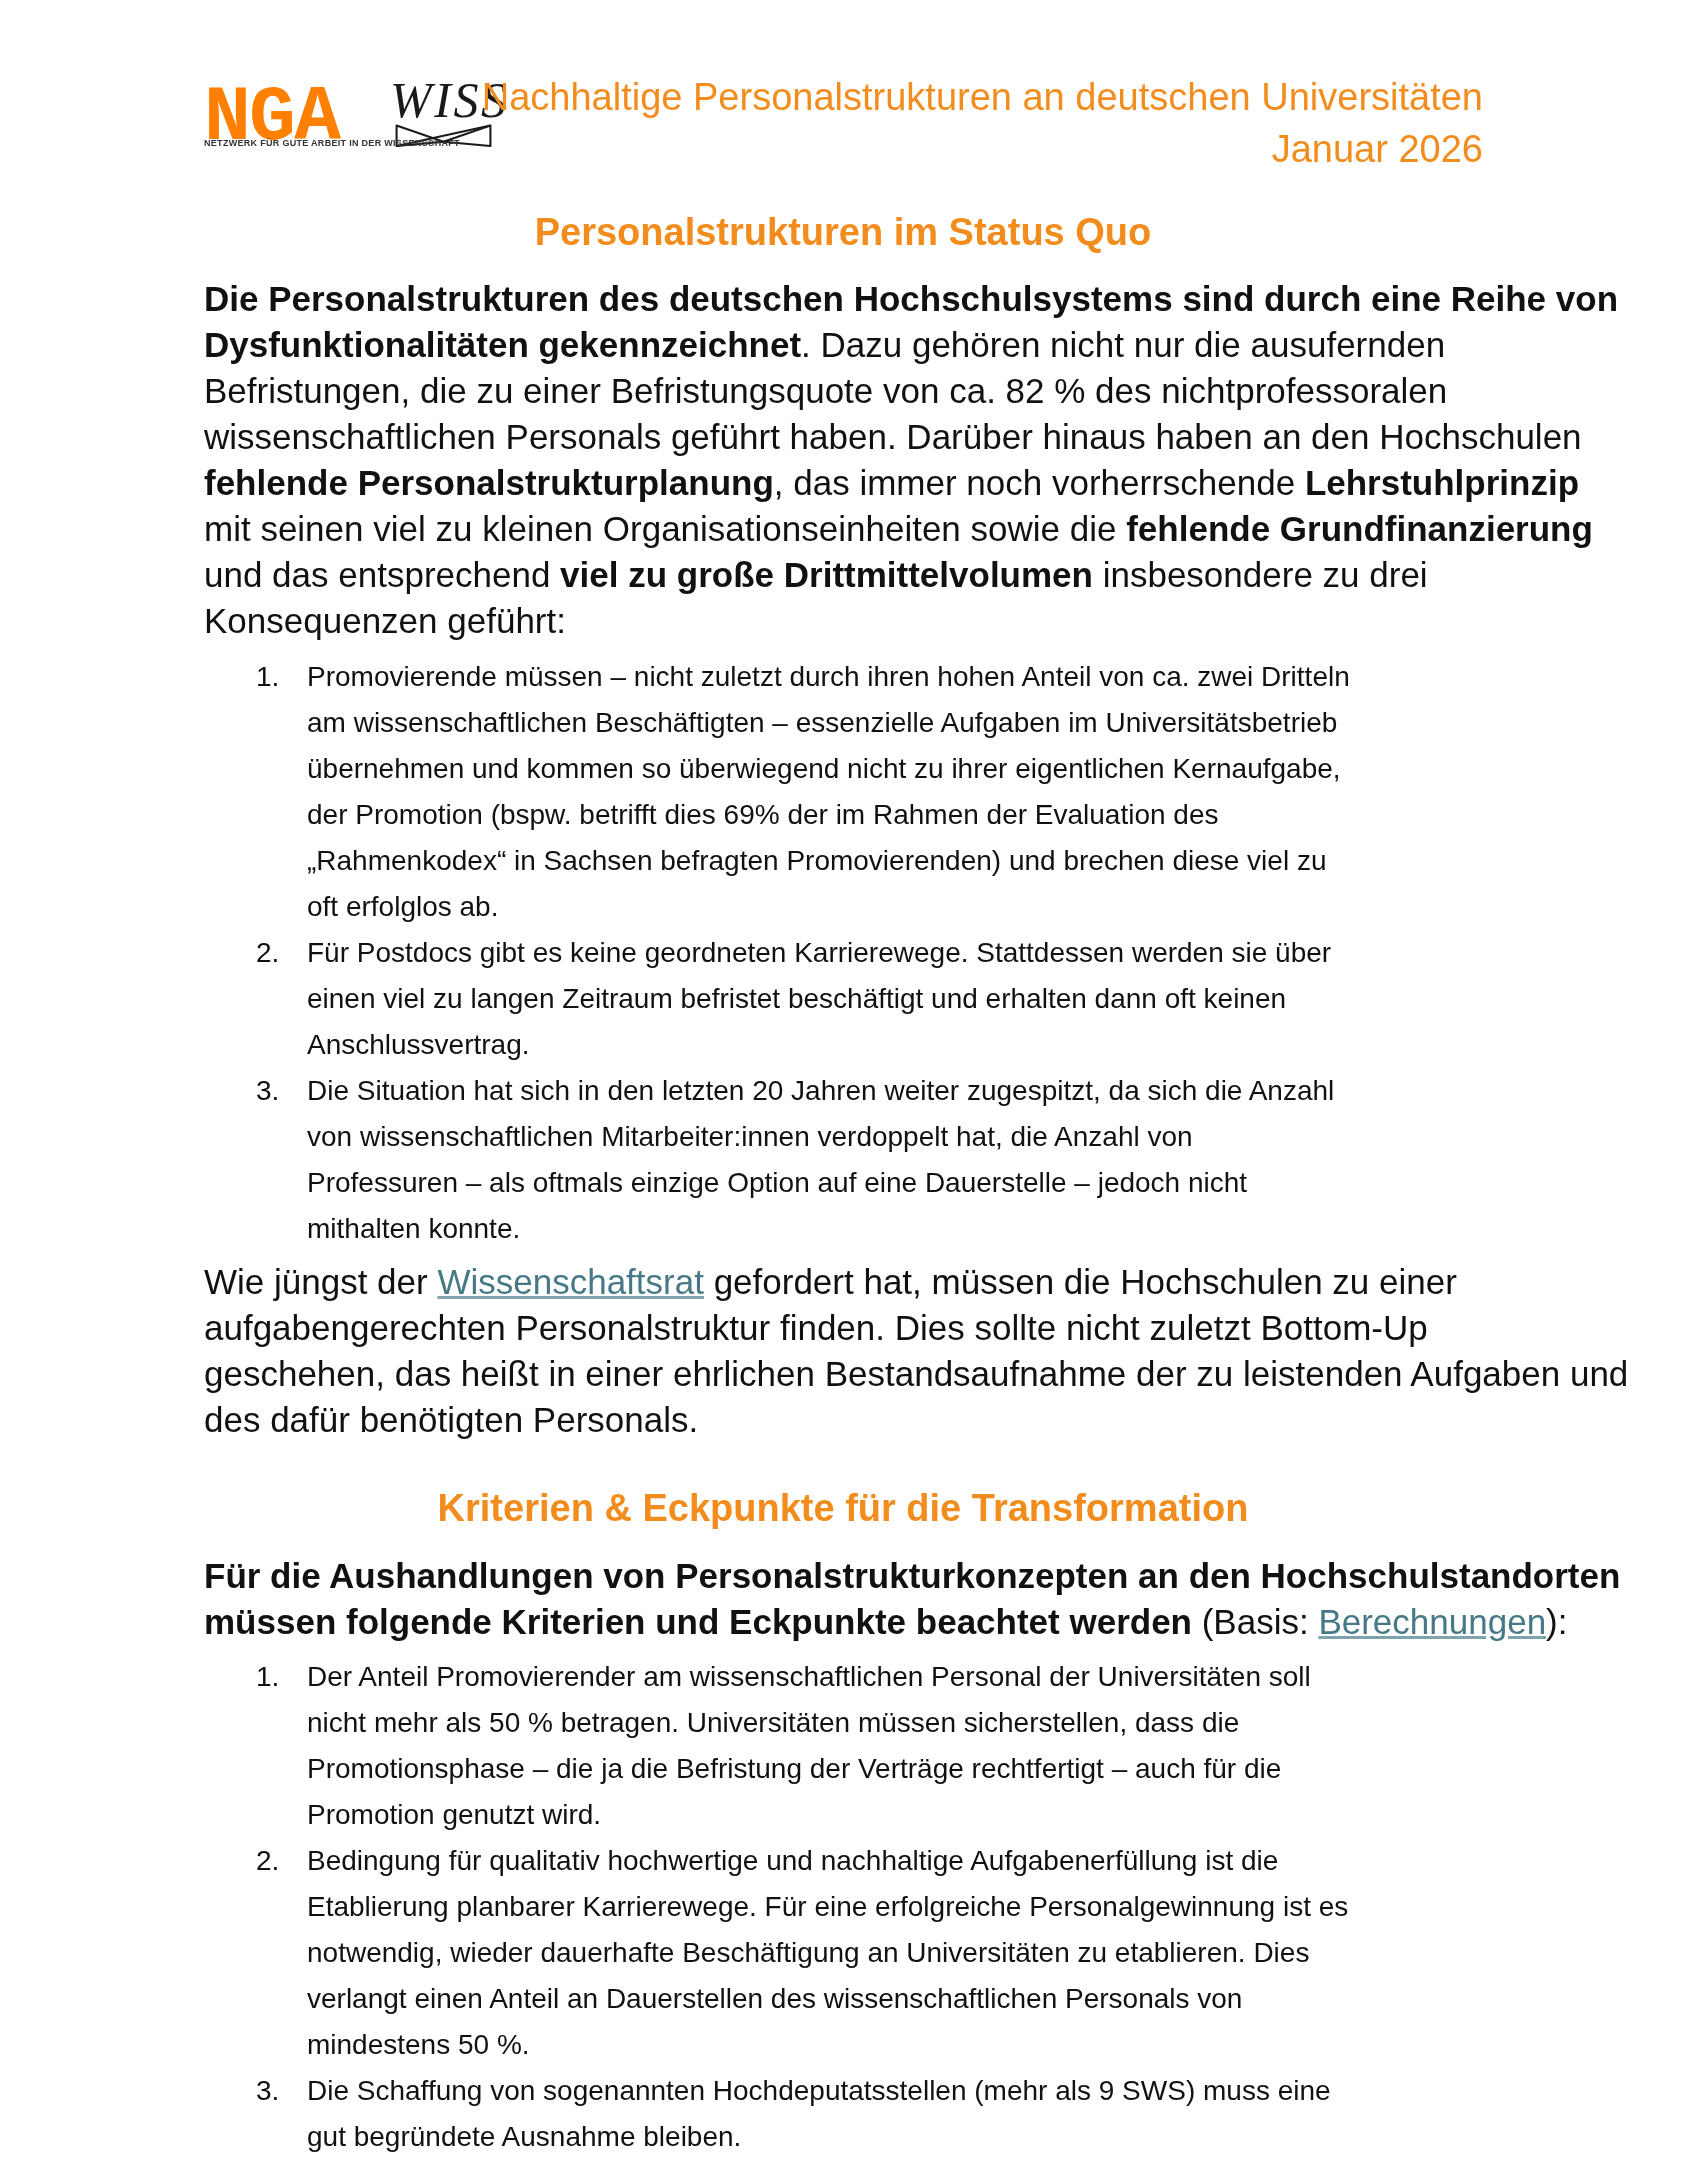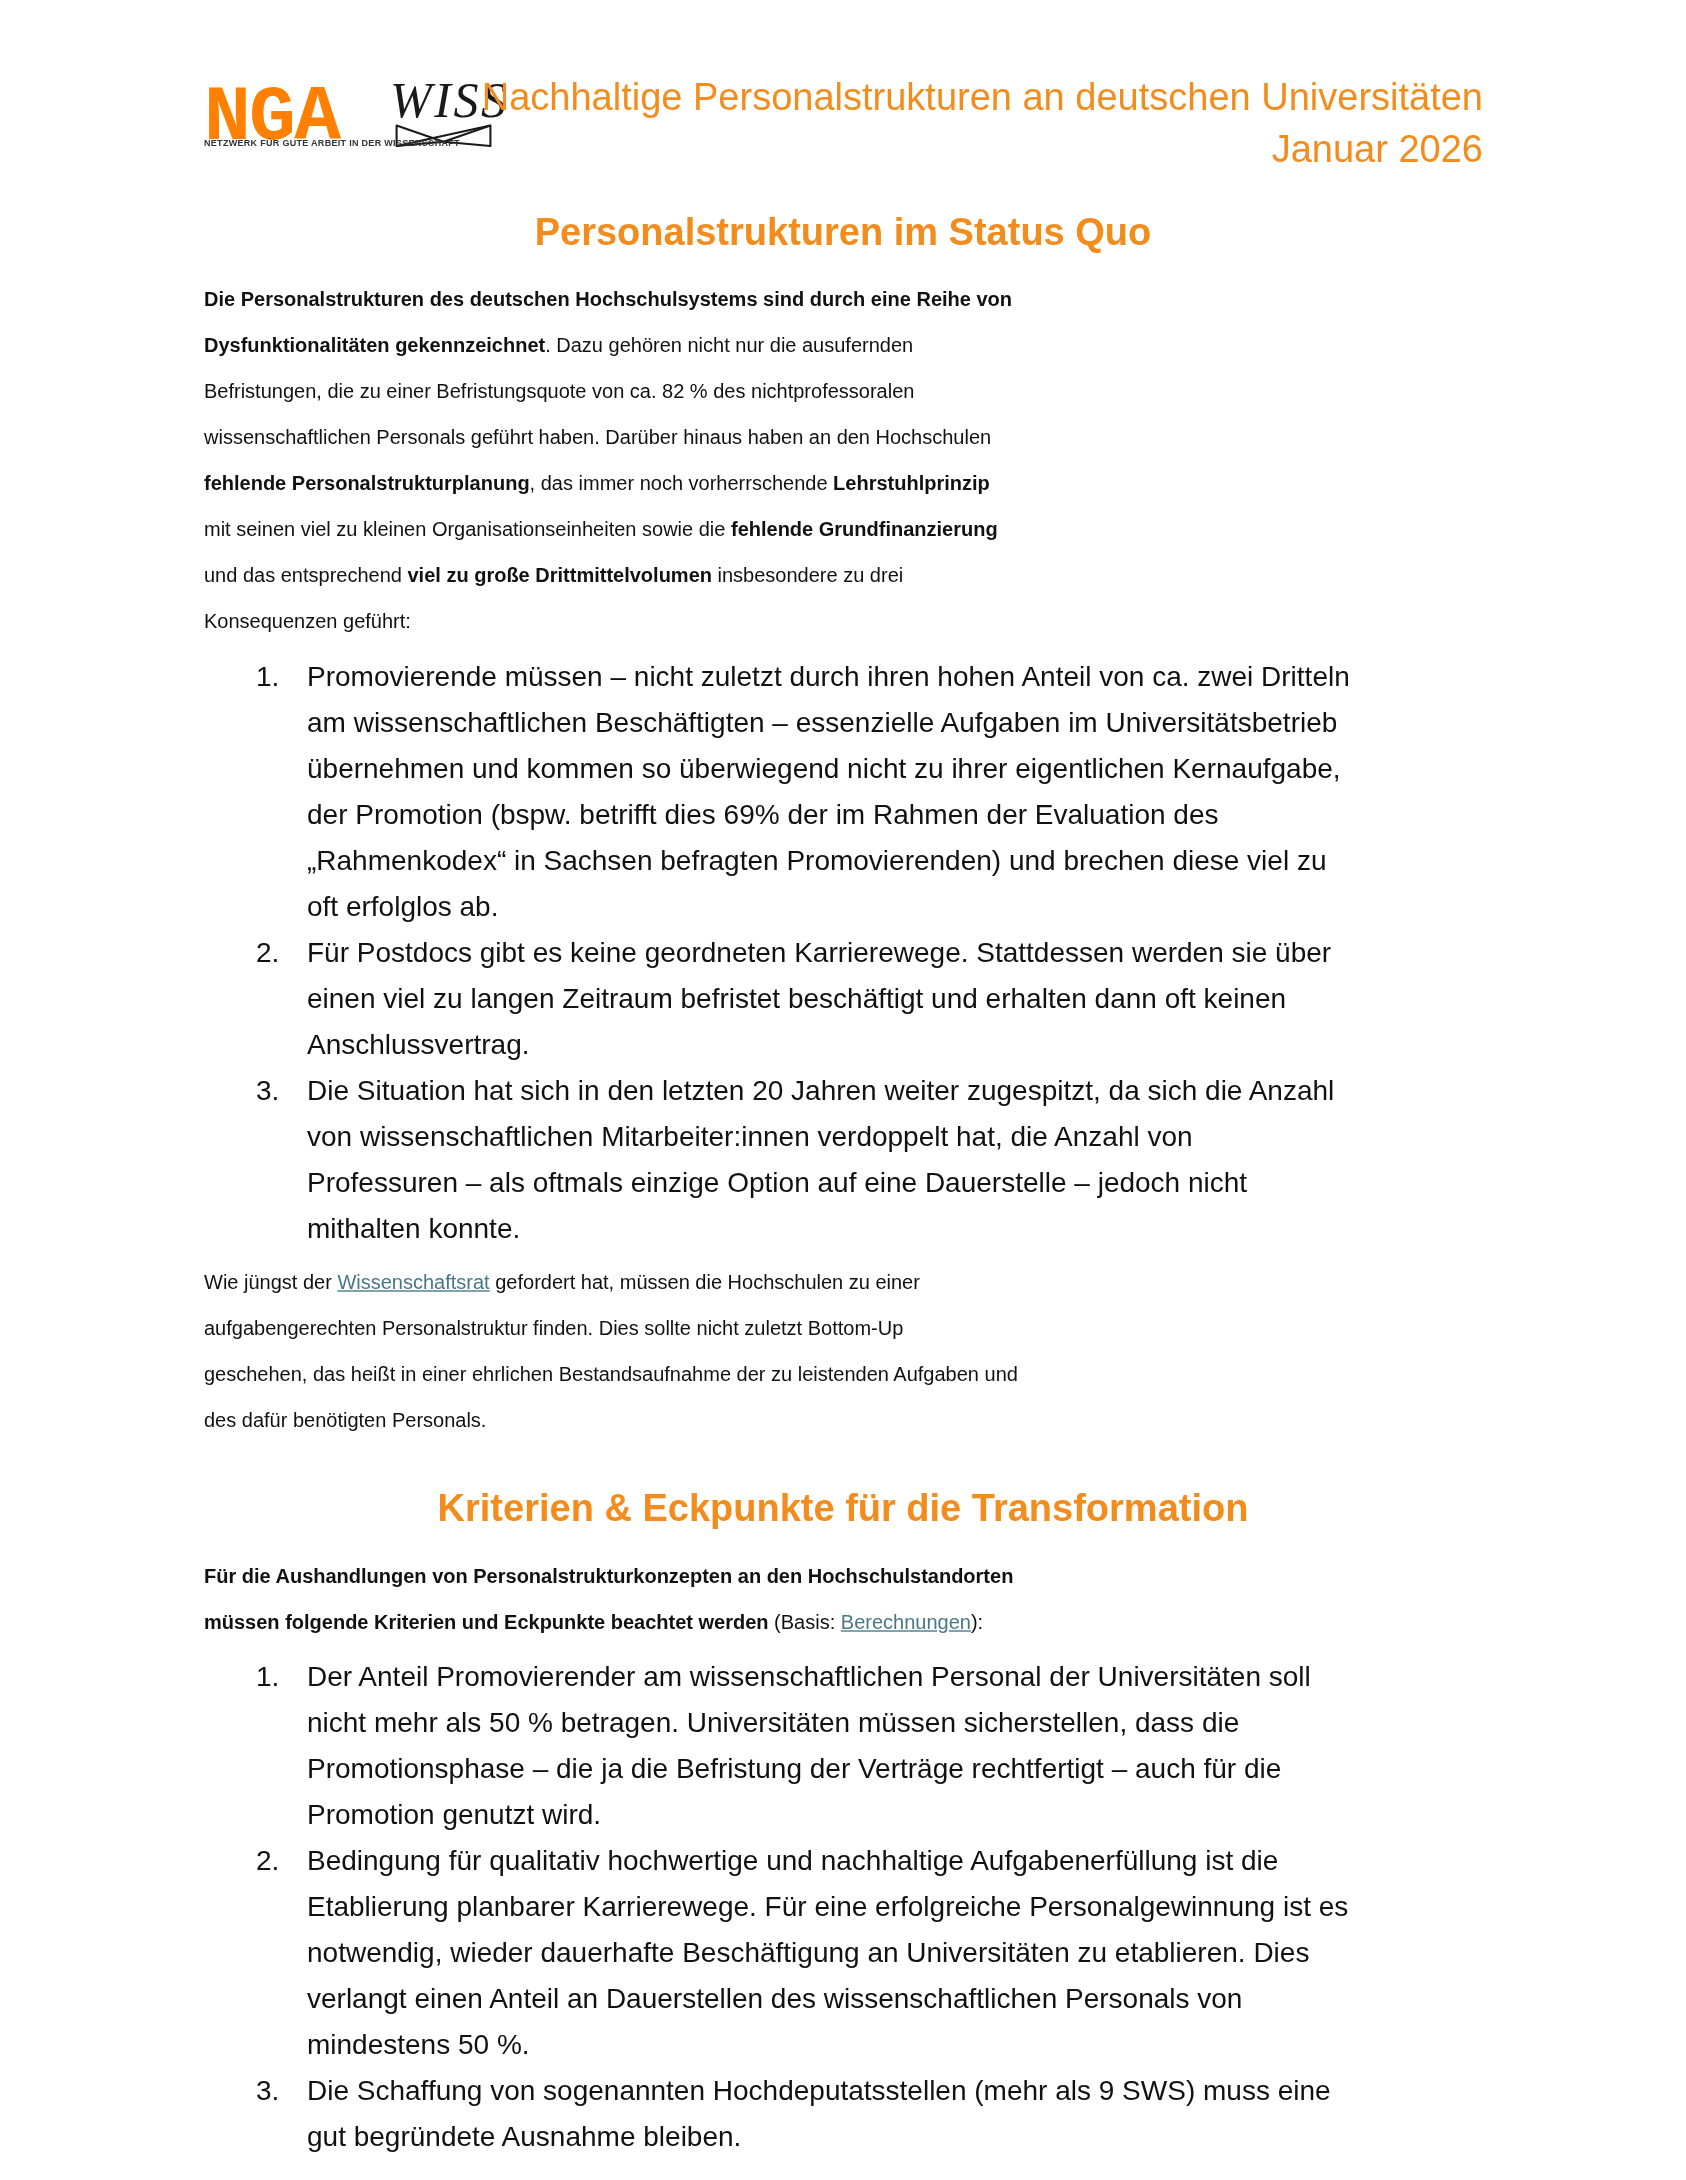--- a/index.html
+++ b/index.html
@@ -23,21 +23,21 @@
   #hdr1 { top: 76px; }
   #hdr2 { top: 119px; margin-top: 9px; }
 
   
   .heading { position: absolute; left: 204px; width: 1278px; text-align: center; color: #F28C1C;
              font-weight: 700; font-size: 38px; line-height: 51px; white-space: nowrap; }
   #h1 { top: 207px; }
   #h2 { top: 1483px; }
 
   
-  .para { position: absolute; left: 204px; width: 1286px; font-size: 20px; line-height: 46px; }
+  .para { position: absolute; left: 204px; width: 1286px; font-size: 35px; line-height: 46px; }
   .para b { font-weight: 700; }
   .line { display: block; white-space: nowrap; height: 46px; }
   #p1 { top: 276px; }
   #p2 { top: 1259px; }
   #p3 { top: 1553px; }
 
   .list { position: absolute; left: 256px; width: 1235px; font-size: 28px; line-height: 46px; }
   #list1 { top: 654px; }
   #list2 { top: 1654px; }
   .li { position: relative; padding-left: 51px; }

